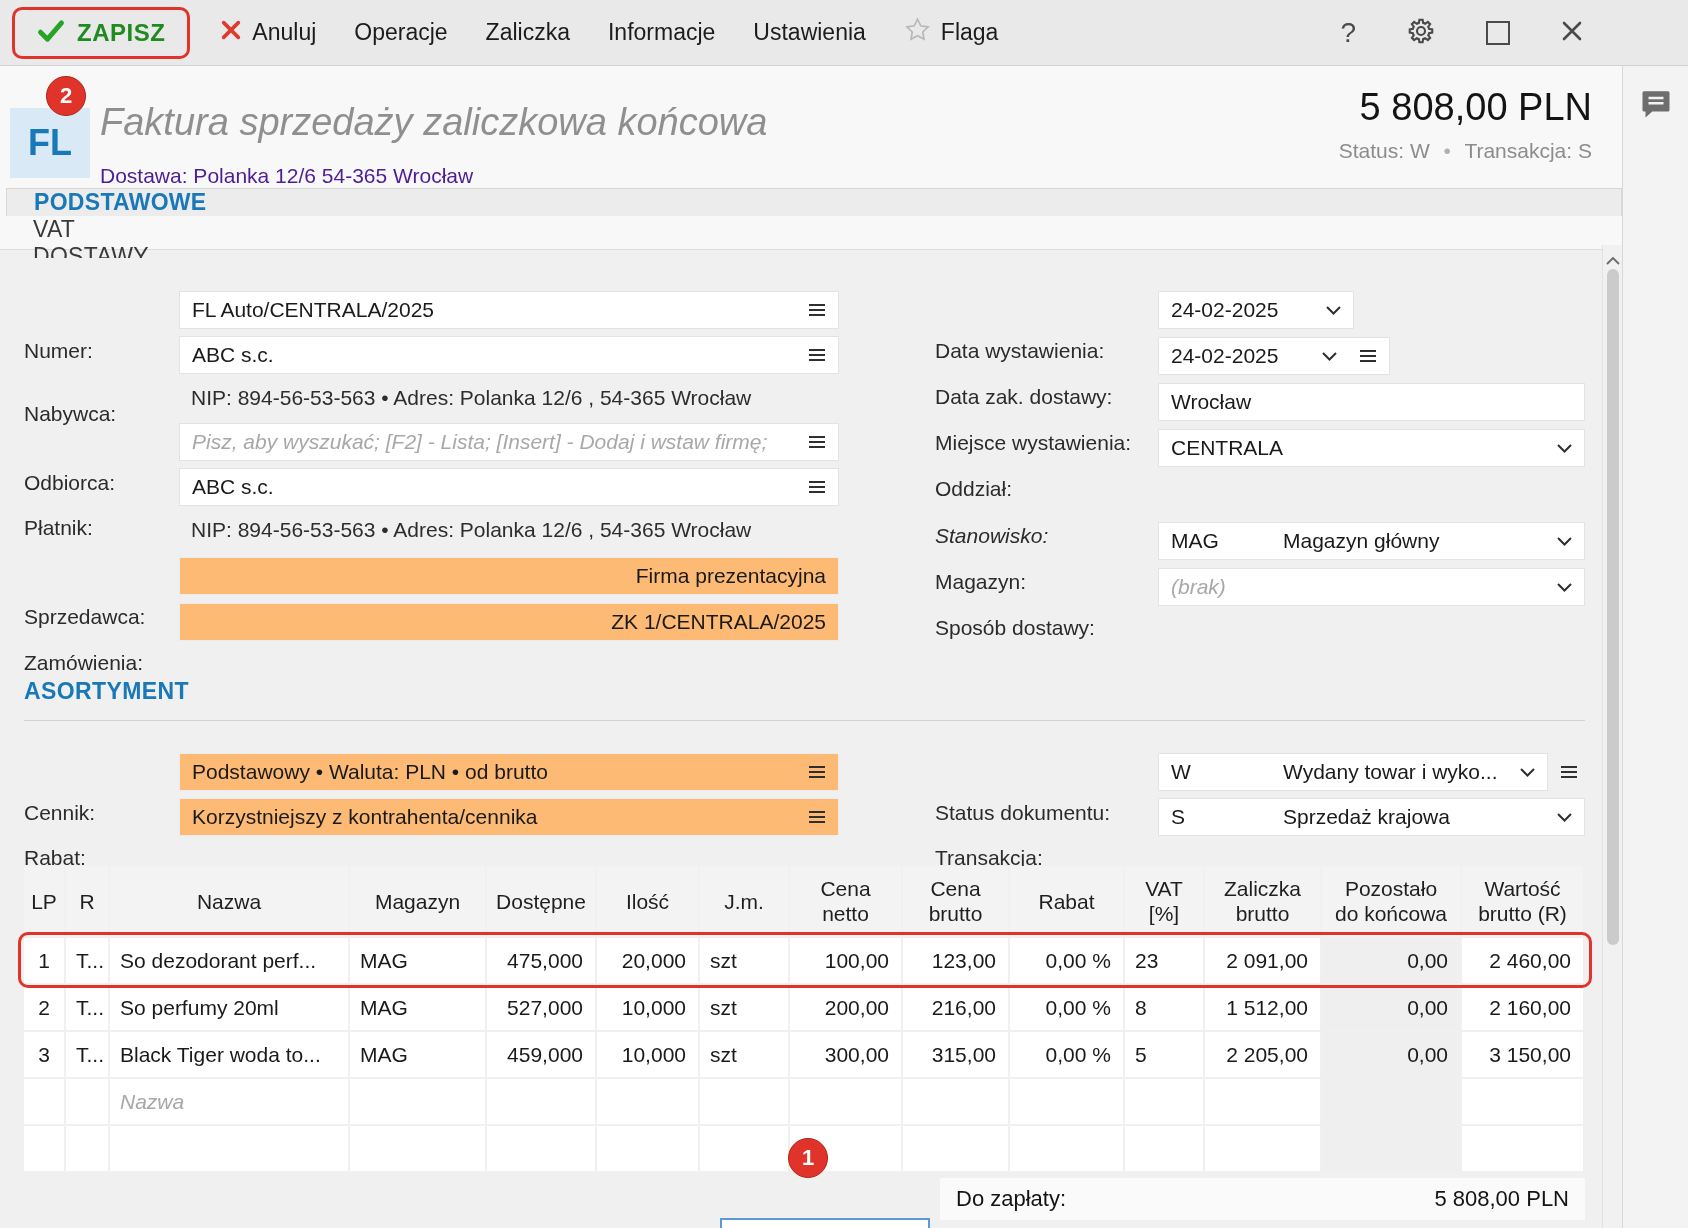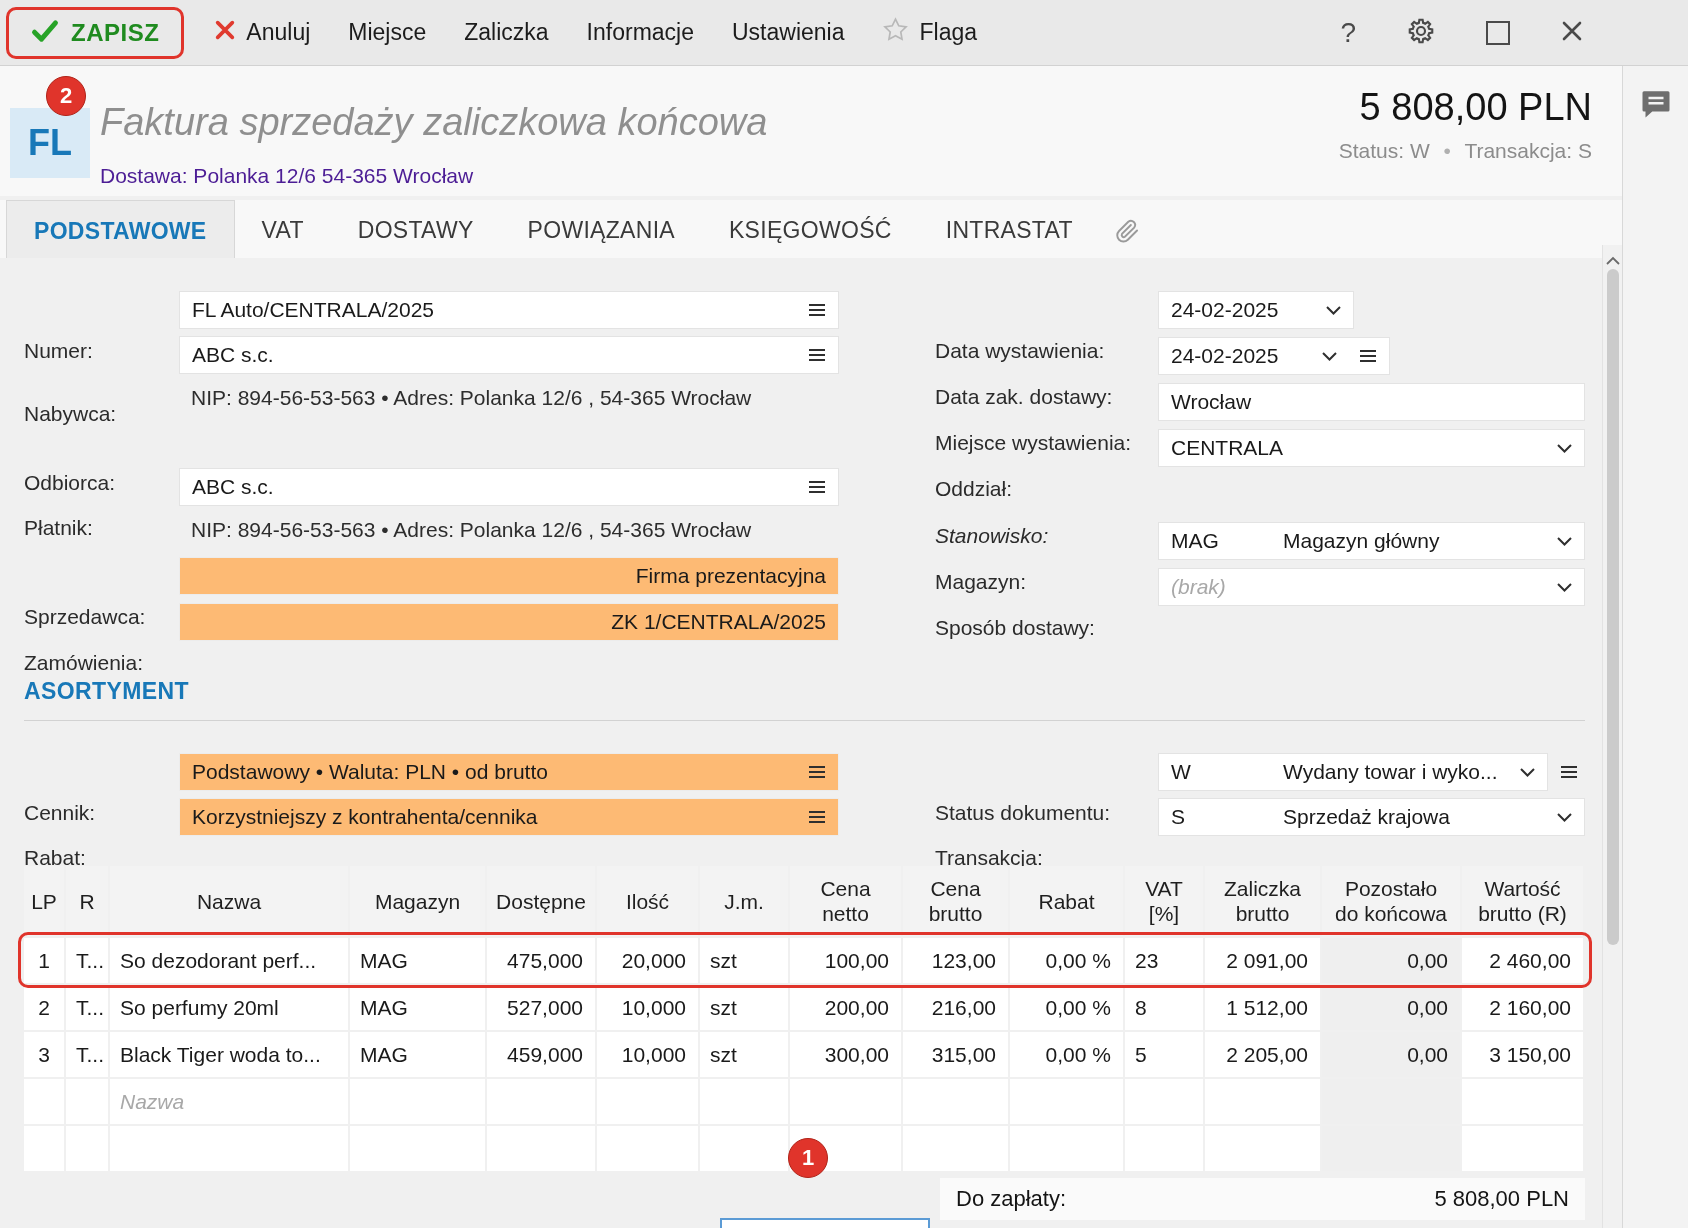--- a/index.html
+++ b/index.html
@@ -1,42 +1,42 @@
 <!DOCTYPE html>
 <html><head>
 <meta charset="utf-8">
 <style>
   html,body{margin:0;padding:0;}
   #app{position:relative;width:1688px;height:1228px;background:#f0f0f0;overflow:hidden;
        font-family:"Liberation Sans",sans-serif;color:#1a1a1a;}
   
   .toolbar{position:absolute;left:0;top:0;width:1688px;height:66px;background:#e9e9e9;
            border-bottom:1px solid #d2d2d2;display:flex;align-items:center;box-sizing:border-box;}
-  .save-wrap{display:flex;align-items:center;gap:12px;margin-left:6px;padding:0 22px;height:52px;
+  .save-wrap{display:flex;align-items:center;gap:12px;margin-left:12px;padding:0 22px;height:52px;
              border:3px solid #e0342b;border-radius:10px;box-sizing:border-box;cursor:pointer;}
   .save-label{font-size:24px;font-weight:bold;color:#1f8b1f;letter-spacing:0.5px;}
   .tb-item{display:flex;align-items:center;gap:10px;font-size:23px;color:#1c1c1c;cursor:pointer;}
   .tb-right{margin-left:auto;display:flex;align-items:center;gap:50px;margin-right:104px;}
   .help-glyph{font-size:28px;color:#4a4a4a;}
   .maxbox{width:20px;height:20px;border:2px solid #4a4a4a;}
   
   .header-band{position:absolute;left:0;top:66px;width:1622px;height:130px;background:#f8f8f8;}
   .fl-badge{position:absolute;left:10px;top:42px;width:80px;height:70px;background:#d9eaf6;
             display:flex;align-items:center;justify-content:center;
             font-size:36px;font-weight:bold;color:#1878b8;}
   .title-block{position:absolute;left:100px;top:35px;}
   .doc-title{font-size:38px;font-style:italic;color:#8f8f8f;}
   .doc-subtitle{font-size:21px;color:#4c1d95;margin-top:20px;}
   .amount-block{position:absolute;right:30px;top:20px;text-align:right;}
   .doc-amount{font-size:38px;color:#141414;}
   .doc-statusline{font-size:21px;color:#8c8c8c;margin-top:10px;}
   .doc-statusline .sep{color:#b0b0b0;padding:0 8px;}
   
-  .tab-strip{position:absolute;left:0;top:200px;width:1622px;height:62px;background:#f8f8f8;
-             border-bottom:1px solid #dcdcdc;display:flex;align-items:stretch;box-sizing:border-box;padding-left:6px;}
+  .tab-strip{position:absolute;left:0;top:188px;width:1622px;height:62px;background:#f8f8f8;
+             border-bottom:1px solid #dcdcdc;display:flex;align-items:stretch;box-sizing:border-box;padding-left:6px;flex-direction:column;}
   .tab{display:flex;align-items:center;padding:0 27px;font-size:23px;color:#3a3a3a;cursor:pointer;letter-spacing:0.3px;}
   .tab.active{background:#ececec;border:1px solid #d7d7d7;border-bottom:none;
               color:#1878b8;font-weight:bold;}
   .clip-wrap{display:flex;align-items:center;margin-left:14px;cursor:pointer;}
   
   .content{position:absolute;left:0;top:258px;width:1622px;height:970px;background:#f0f0f0;overflow:hidden;}
   .flabel{position:absolute;height:38px;line-height:38px;font-size:21px;color:#2b2b2b;white-space:nowrap;margin-top:41px;}
   .field{position:absolute;height:38px;background:#fff;border:1px solid #e3e3e3;box-sizing:border-box;
          display:flex;align-items:center;padding:0 12px;font-size:21px;color:#1a1a1a;white-space:nowrap;cursor:text;}
   .field.ro{background:#fdba74;border-color:#ececec;cursor:default;justify-content:flex-end;}
@@ -98,21 +98,21 @@
     </div>
     <div class="tb-item" style="margin-left:30px;">
       <span>
         <svg width="22" height="22" viewBox="0 0 24 24">
             <path d="M4 4l16 16M20 4L4 20" stroke="#e03a2f" stroke-width="4" stroke-linecap="round"></path>
           </svg>
       </span>
       <span>Anuluj</span>
     </div>
     <div class="tb-item" style="margin-left:38px;">
-      <span>Miejsce</span>
+      <span>Operacje</span>
     </div>
     <div class="tb-item" style="margin-left:38px;">
       <span>Zaliczka</span>
     </div>
     <div class="tb-item" style="margin-left:38px;">
       <span>Informacje</span>
     </div>
     <div class="tb-item" style="margin-left:38px;">
       <span>Ustawienia</span>
     </div>
@@ -190,20 +190,28 @@
       <span>ABC s.c.</span>
       <span class="burger">
         <svg width="18" height="14" viewBox="0 0 18 14">
             <path d="M1 2h16M1 7h16M1 12h16" stroke="#2f2f2f" stroke-width="1.8"></path>
           </svg>
       </span>
     </div>
     <div class="infoline" style="left:191px;top:121px;">NIP:  894-56-53-563   •   Adres:  Polanka  12/6 , 54-365 Wrocław</div>
 
     <div class="flabel" style="left:24px;top:165px;">Odbiorca:</div>
+    <div class="field" style="left:179px;top:165px;width:660px;">
+      <span class="ph">Pisz, aby wyszukać; [F2] - Lista; [Insert] - Dodaj i wstaw firmę;</span>
+      <span class="burger">
+        <svg width="18" height="14" viewBox="0 0 18 14">
+            <path d="M1 2h16M1 7h16M1 12h16" stroke="#2f2f2f" stroke-width="1.8"></path>
+          </svg>
+      </span>
+    </div>
 
     <div class="flabel" style="left:24px;top:210px;">Płatnik:</div>
     <div class="field" style="left:179px;top:210px;width:660px;">
       <span>ABC s.c.</span>
       <span class="burger">
         <svg width="18" height="14" viewBox="0 0 18 14">
             <path d="M1 2h16M1 7h16M1 12h16" stroke="#2f2f2f" stroke-width="1.8"></path>
           </svg>
       </span>
     </div>

